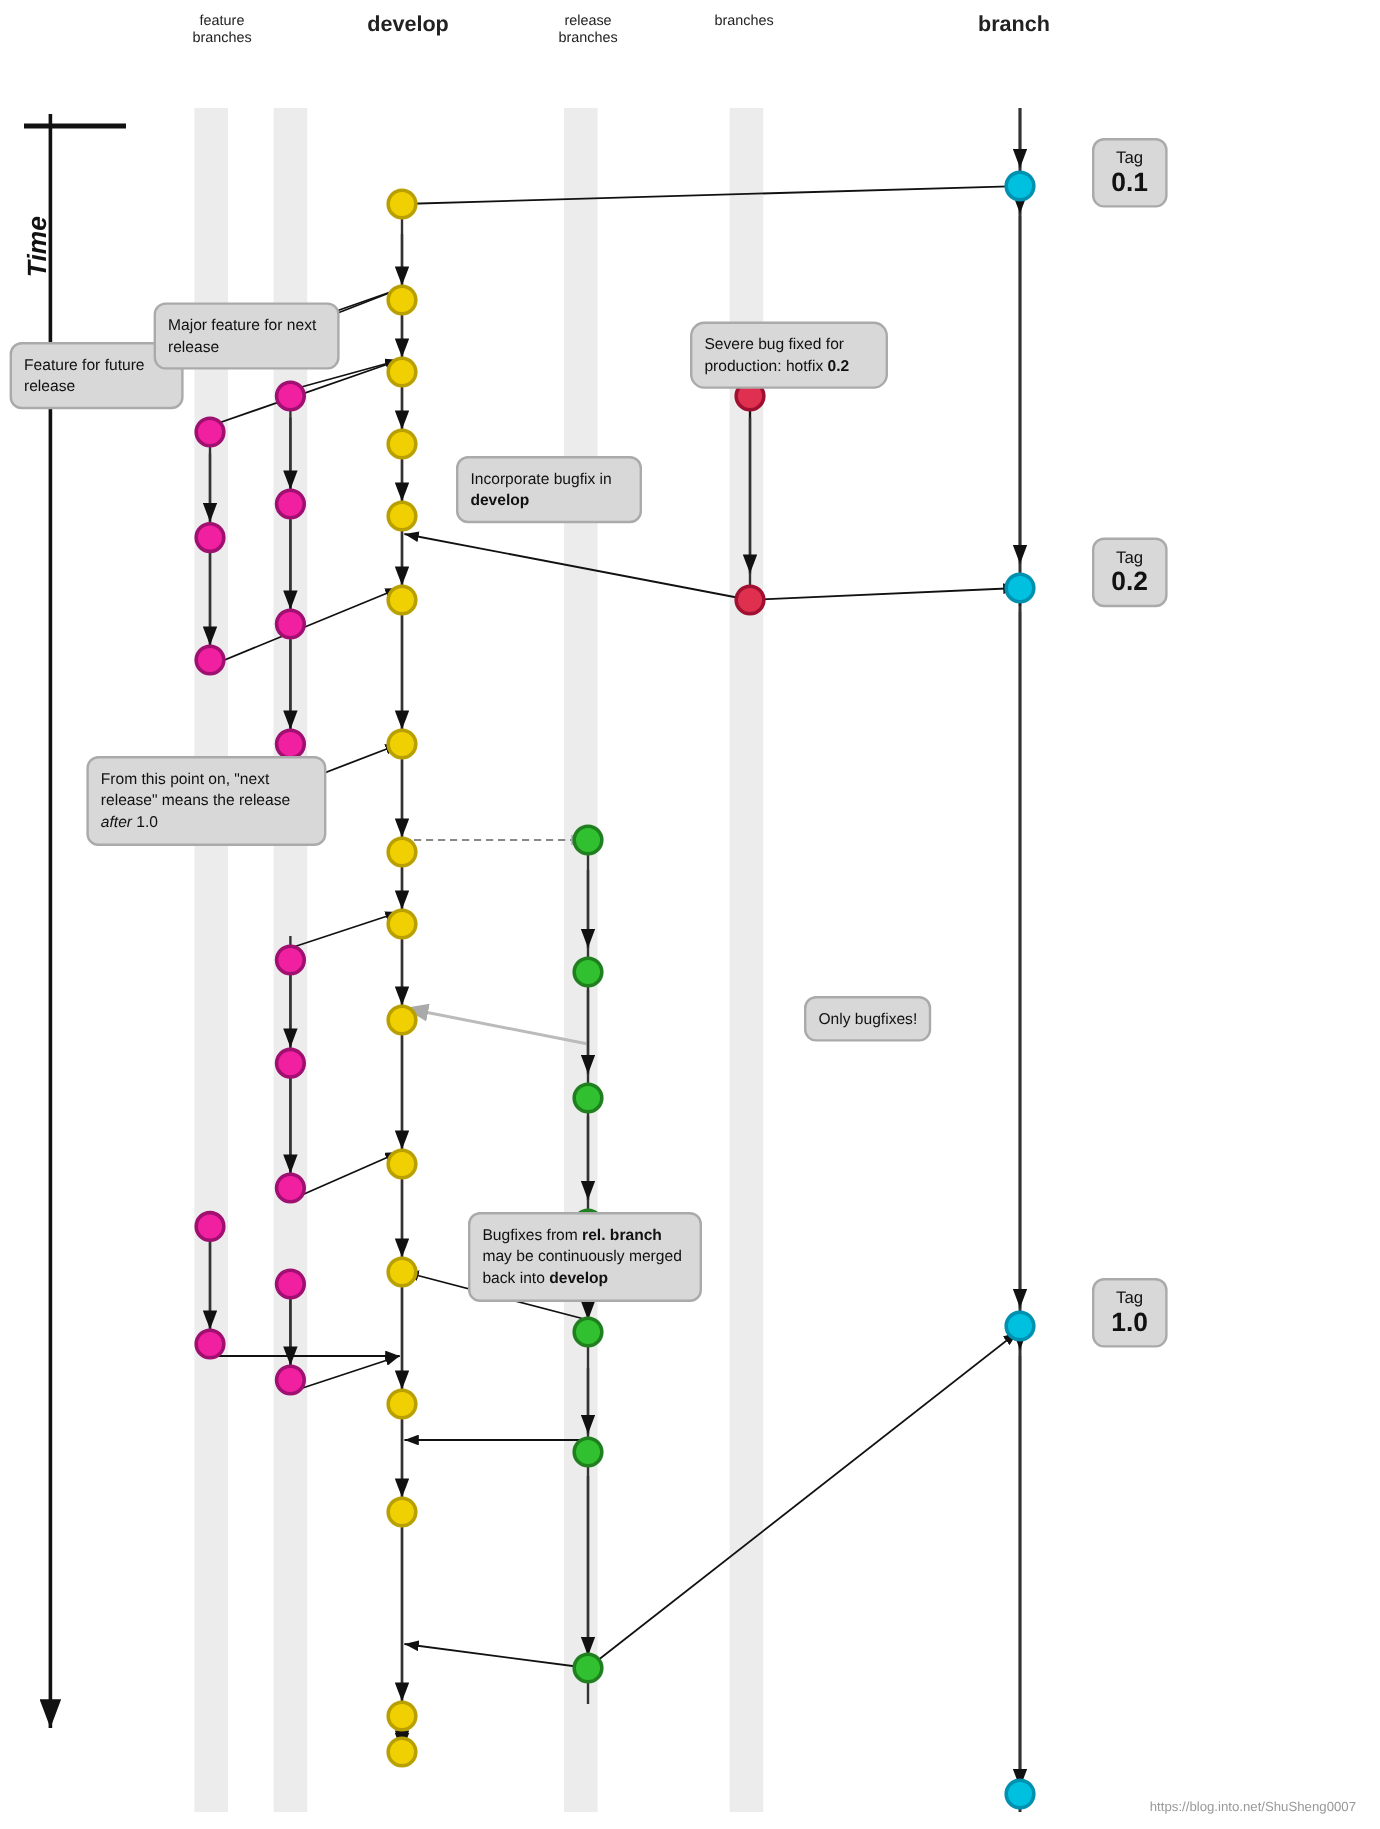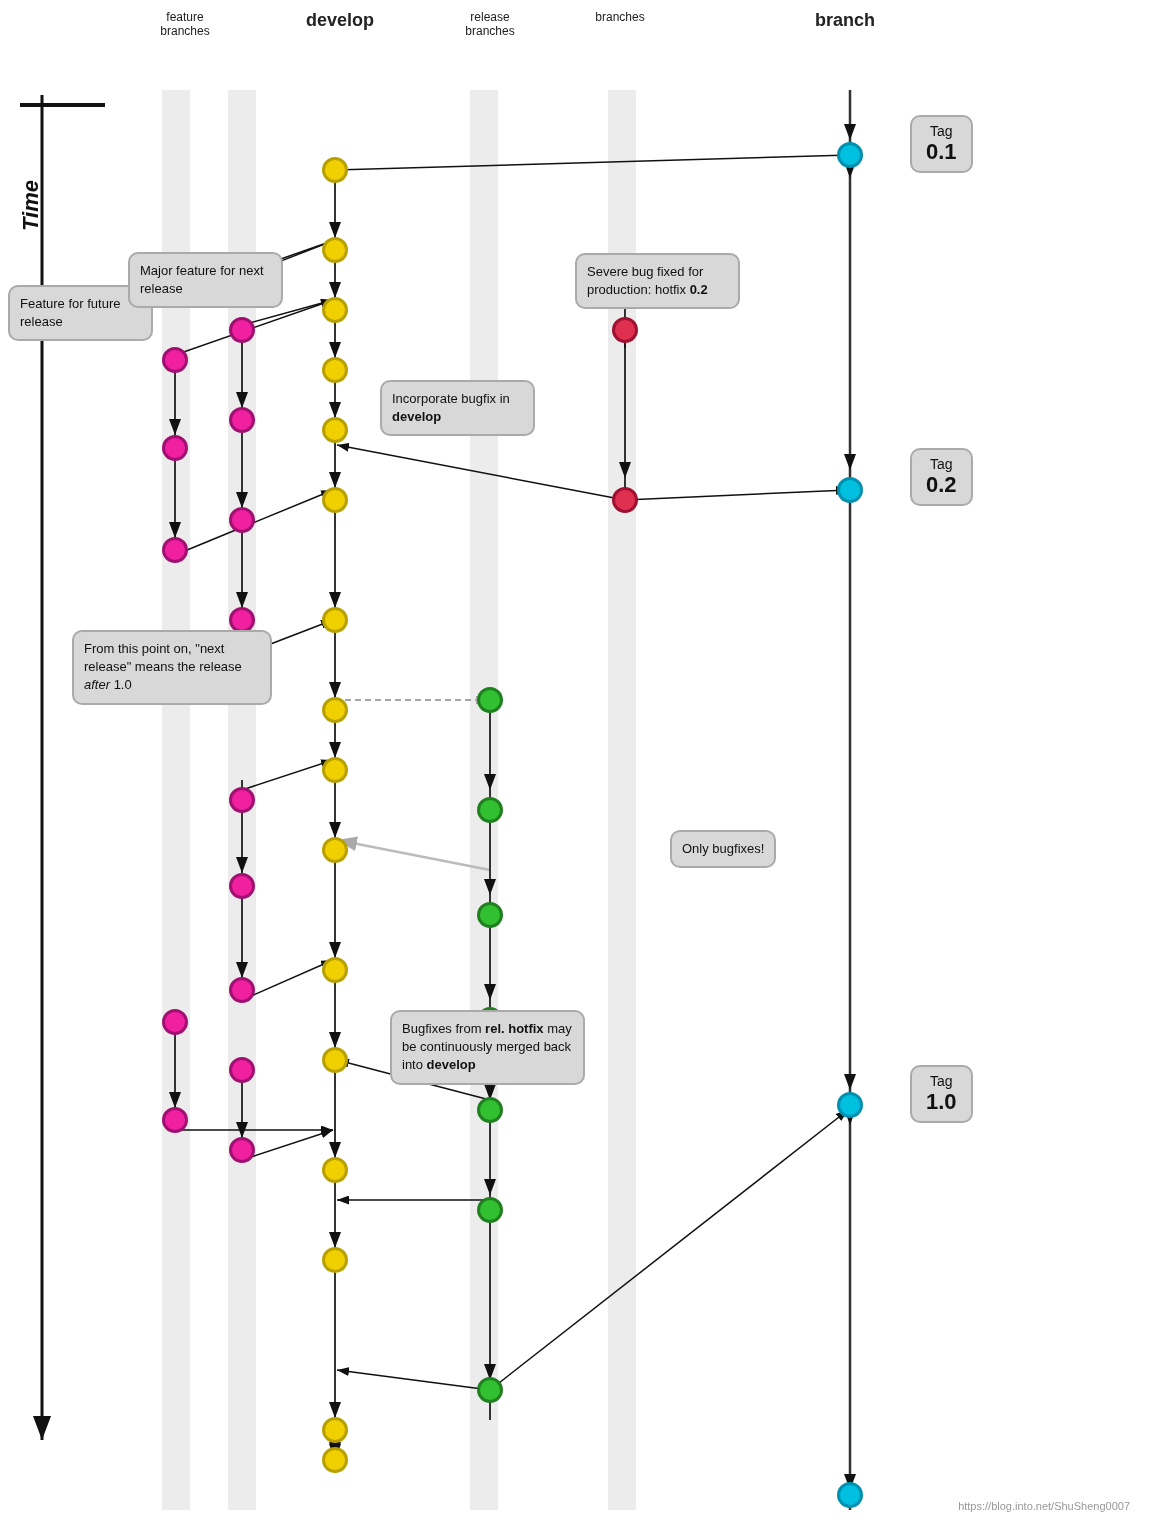--- a/index.html
+++ b/index.html
@@ -314,35 +314,35 @@
   </div>
 
   <div class="callout" style="left:8px;top:285px;max-width:145px;">
     Feature for future release
   </div>
 
   <div class="callout" style="left:128px;top:252px;max-width:155px;">
     Major feature for next release
   </div>
 
-  <div class="callout" style="left:575px;top:253px;max-width:165px;">
+  <div class="callout" style="left:575px;top:268px;max-width:165px;border-radius:12px;">
     Severe bug fixed for production: hotfix <b>0.2</b>
   </div>
 
   <div class="callout" style="left:380px;top:380px;max-width:155px;">
     Incorporate bugfix in <b>develop</b>
   </div>
 
   <div class="callout" style="left:72px;top:630px;max-width:200px;">
     From this point on, "next release" means the release <i>after</i> 1.0
   </div>
 
 
   <div class="callout" style="left:670px;top:830px;max-width:130px;">
     Only bugfixes!
   </div>
 
   <div class="callout" style="left:390px;top:1010px;max-width:195px;">
-    Bugfixes from <b>rel. hotfix</b> may be continuously merged back into <b>develop</b>
+    Bugfixes from <b>rel. branch</b> may be continuously merged back into <b>develop</b>
   </div>
 
   <div class="watermark">https://blog.into.net/ShuSheng0007</div>
 </div>
 
 </body></html>

